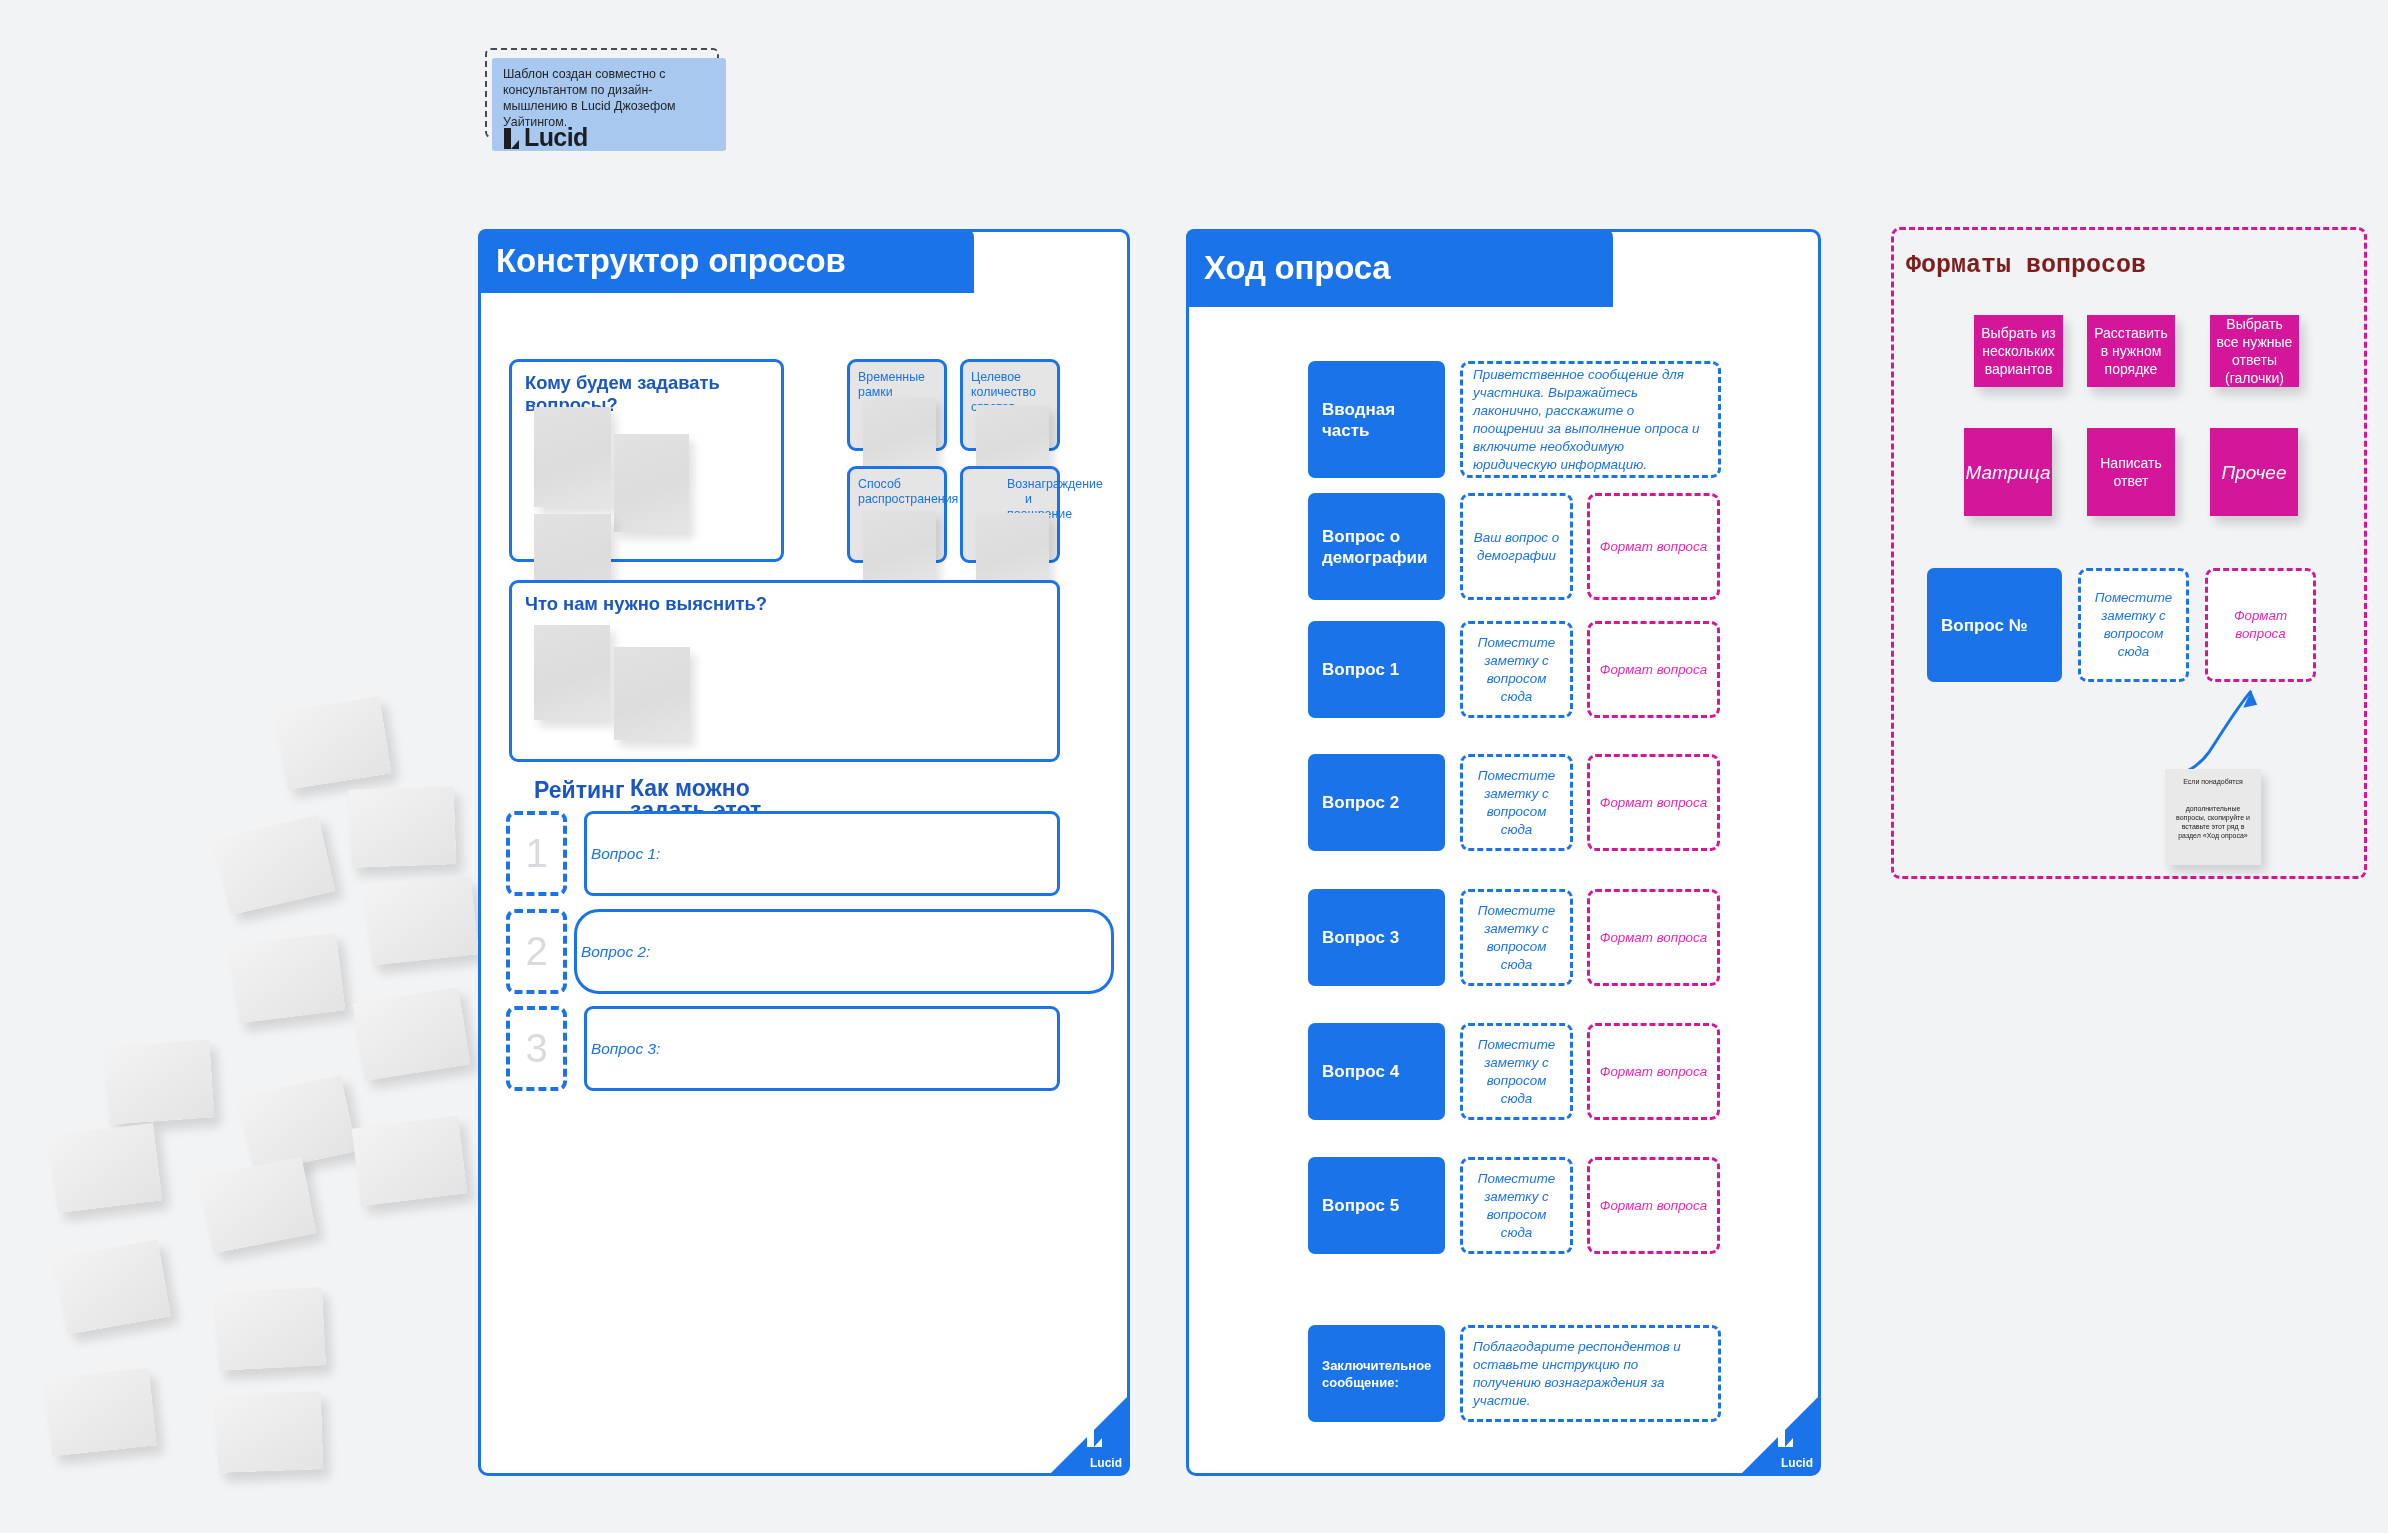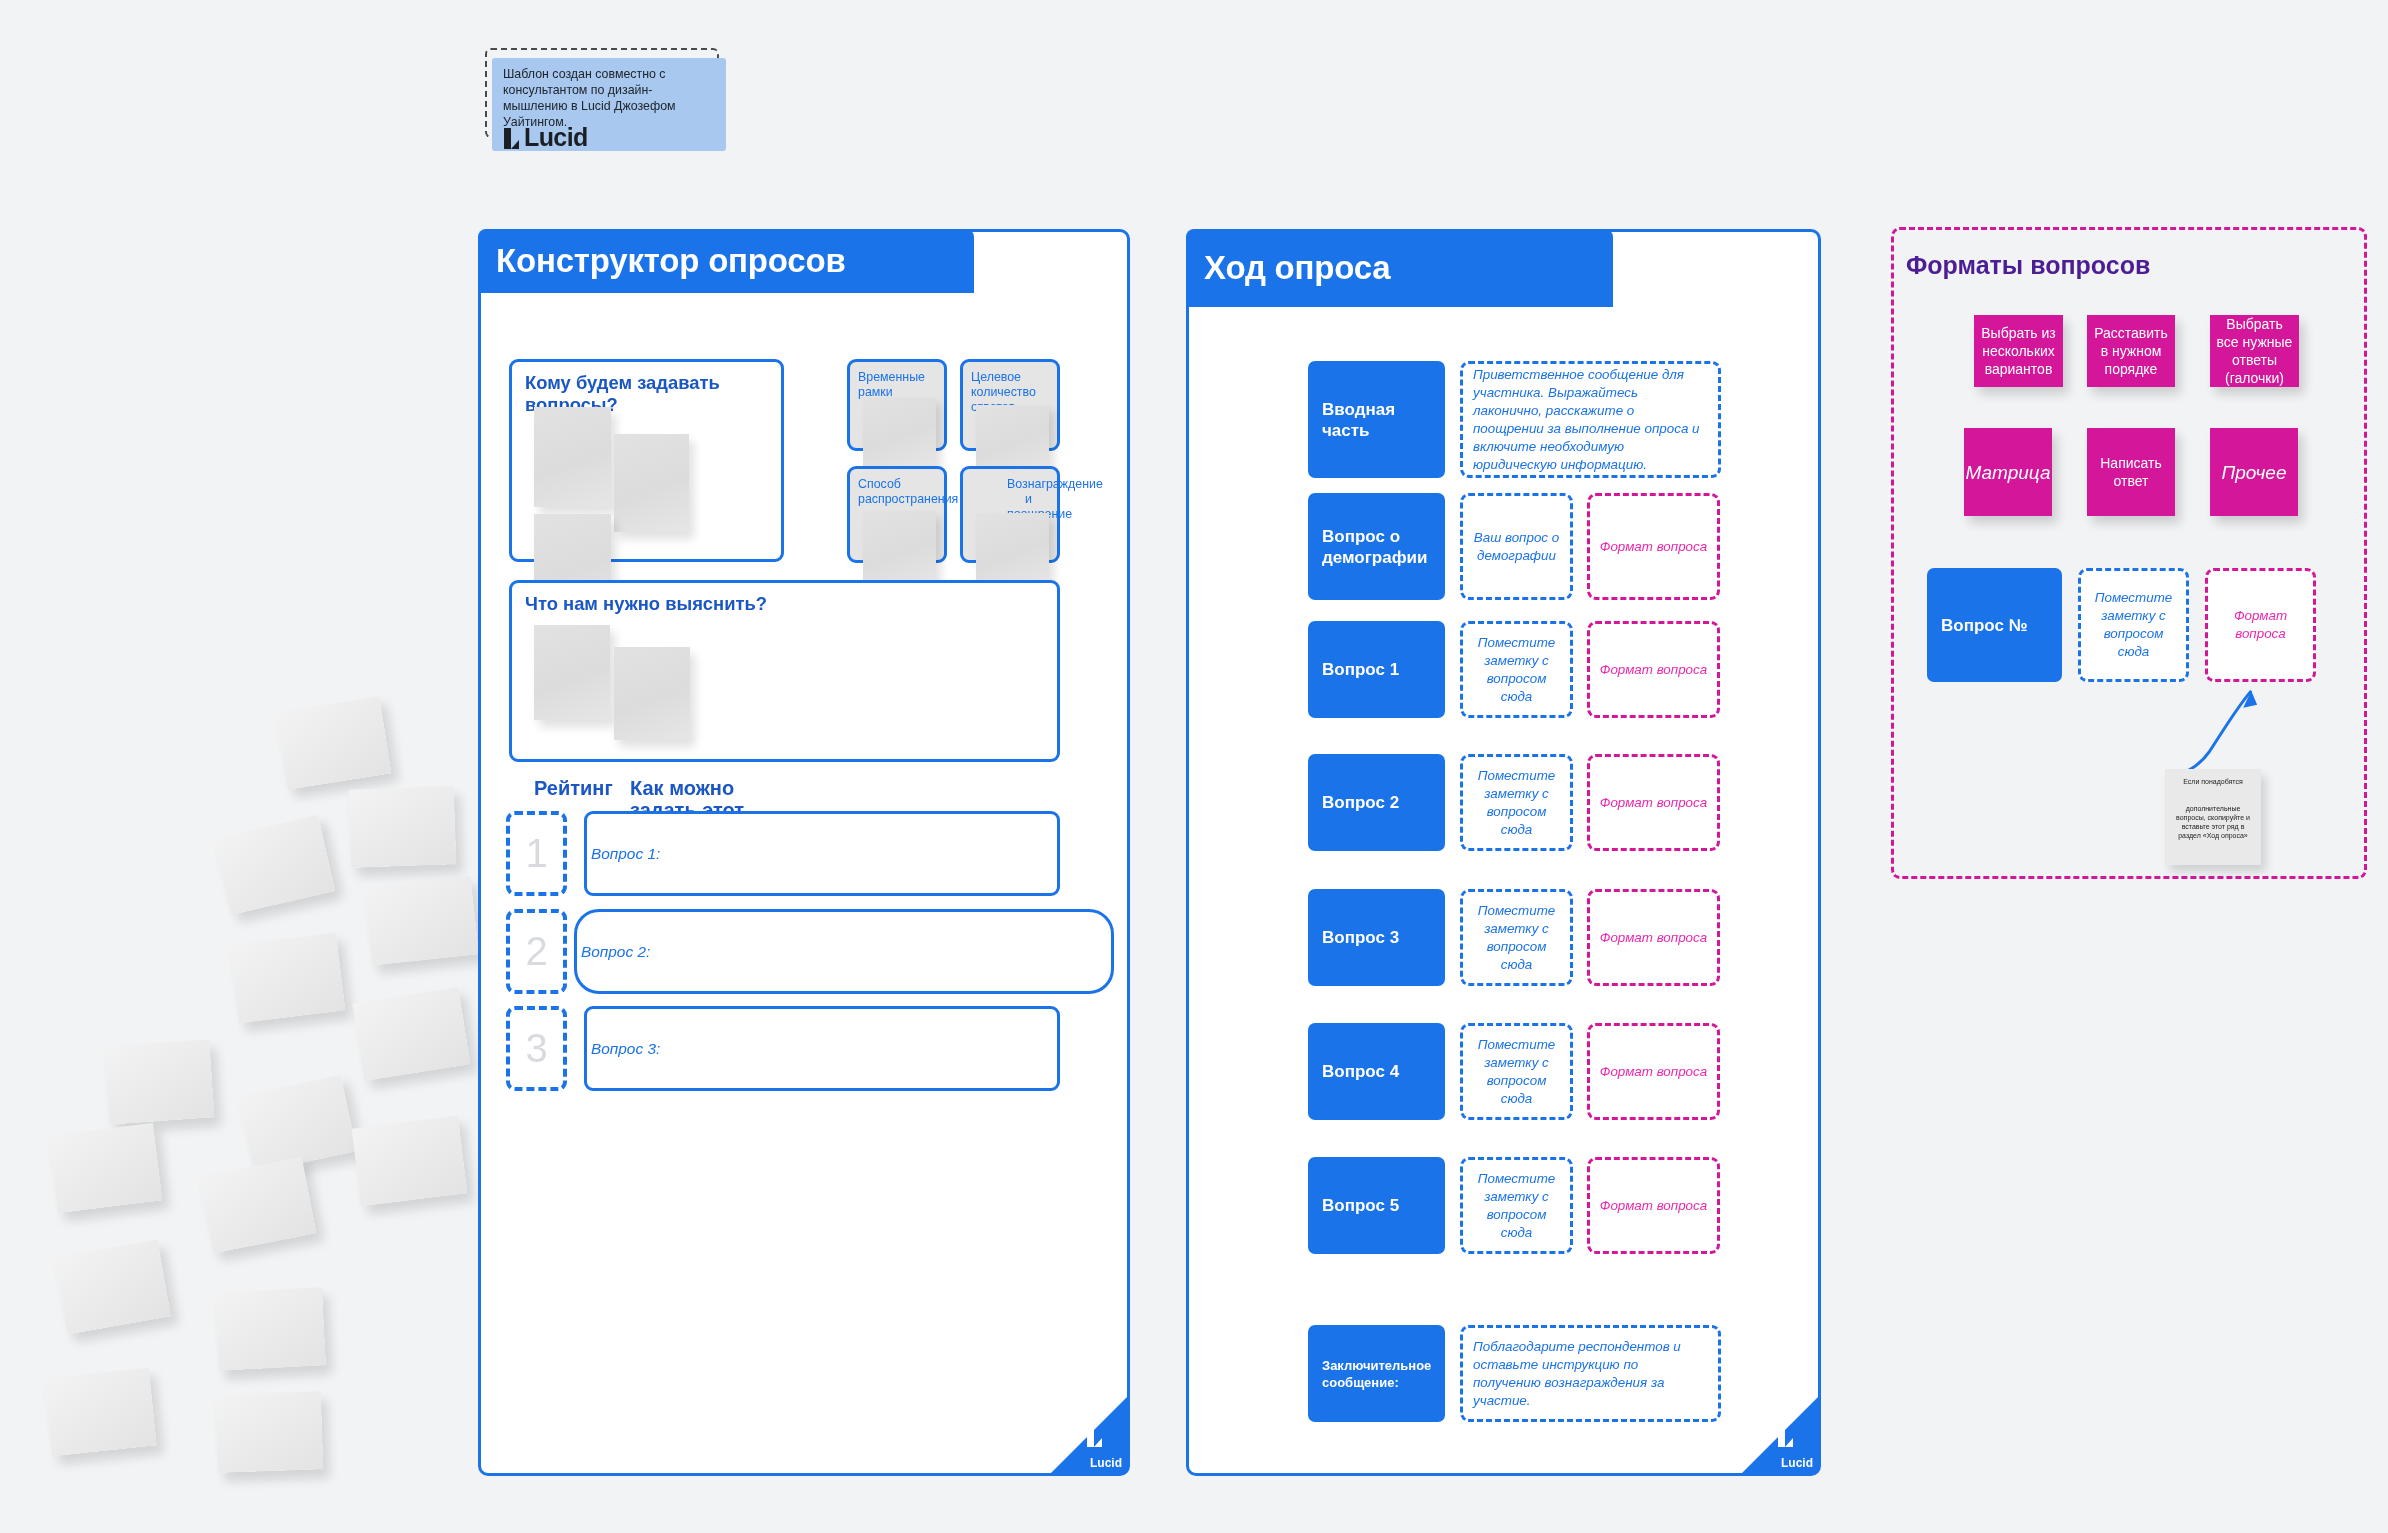--- a/index.html
+++ b/index.html
@@ -103,21 +103,21 @@
   }
   .answer-cell{
     border:3px solid #1a73e8;border-radius:9px;background:#fff;
     position:absolute;box-sizing:border-box;
     display:flex;align-items:center;
   }
   .answer-cell span{
     color:#1a73e8;font-style:italic;font-size:15.4px;padding-left:4px;
   }
   .col-head{
-    color:#1a56c4;font-weight:bold;font-size:20px;position:absolute;
+    color:#1a56c4;font-weight:bold;font-size:23px;position:absolute;
   }
 
   
   .flow-label{
     background:#1a73e8;border-radius:7px;position:absolute;box-sizing:border-box;
     display:flex;align-items:center;
   }
   .flow-label span{
     color:#fff;font-weight:bold;font-size:17px;padding-left:14px;line-height:21px;
   }
@@ -140,21 +140,21 @@
   }
   .fmt-note span{
     color:#ec27ae;font-style:italic;font-size:13.4px;line-height:18px;text-align:center;
   }
 
   
   #formats-panel{
     border:3px dashed #d4169b;border-radius:9px;background:transparent;
   }
   #formats-title{
-    color:#4c1d95;font-weight:bold;font-size:25px;position:absolute;
+    color:#7f1d1d;font-weight:bold;font-size:25px;position:absolute;font-family:Liberation Mono, monospace;
   }
   .pink-note{
     background:#d4169b;position:absolute;box-sizing:border-box;
     display:flex;align-items:center;justify-content:center;
     box-shadow:5px 7px 10px rgba(0,0,0,.16);
   }
   .pink-note span{
     color:#fff;font-size:14px;line-height:18px;text-align:center;padding:0 6px;
   }
   .pink-note.big span{font-size:19px;line-height:23px;font-style:italic;}

